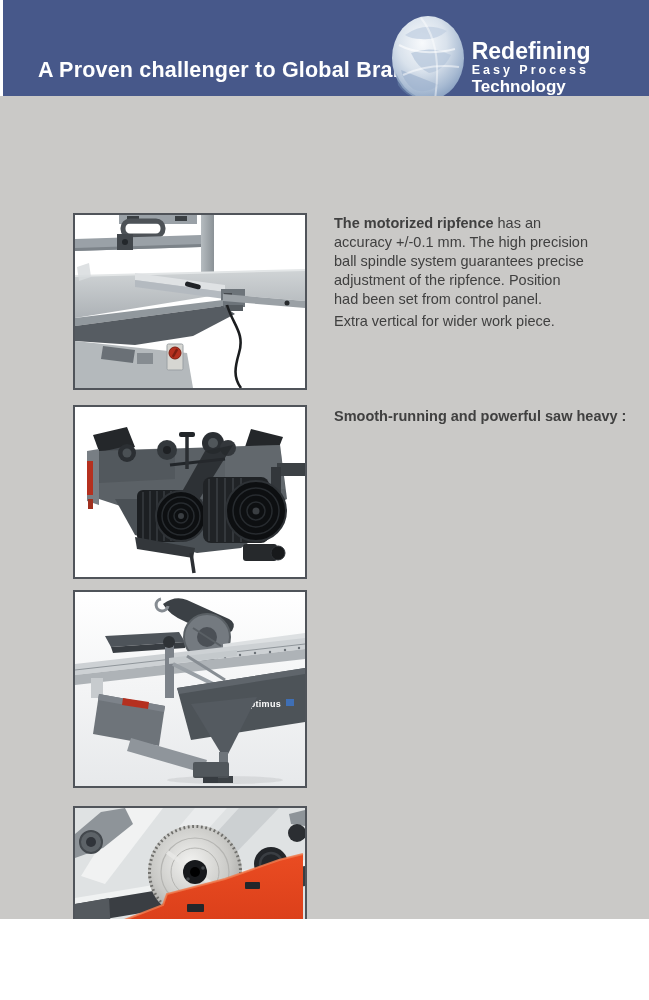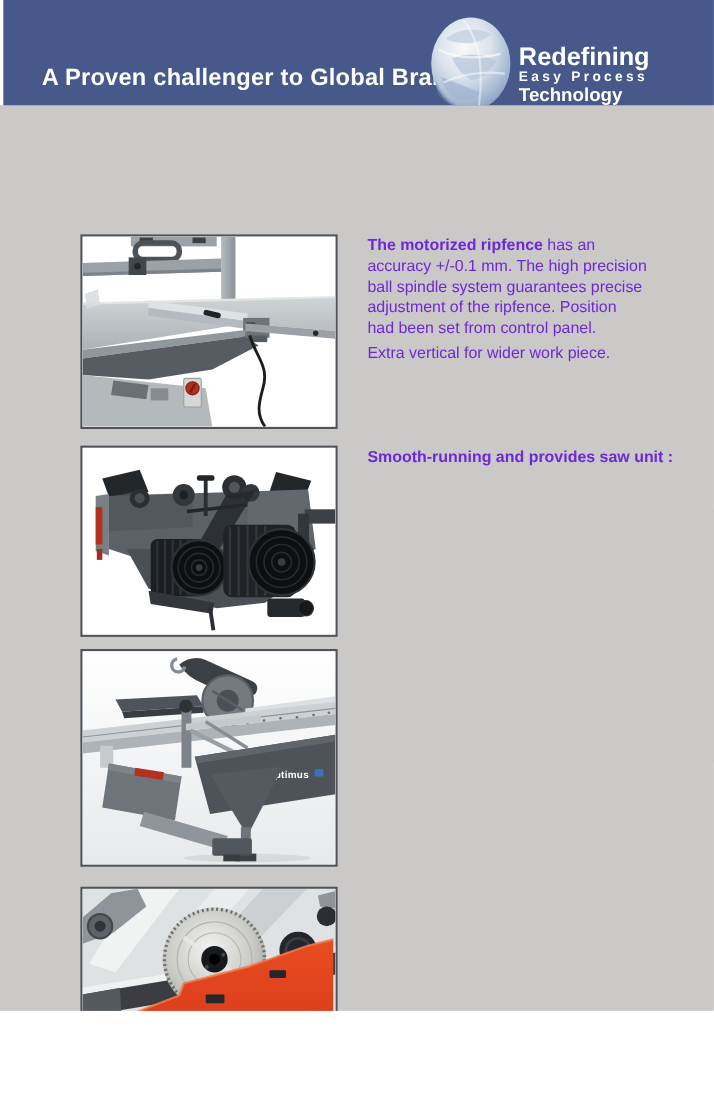--- a/index.html
+++ b/index.html
@@ -22,21 +22,21 @@
   
   .content { position:absolute; left:0; top:96px; width:649px; height:823px; background:#cac9c7; }
 
   .photo-frame { position:absolute; border:2px solid #50545a; background:#ffffff; overflow:hidden; }
   .frame-1 { left:73px; top:117px; width:234px; height:177px; }
   .frame-2 { left:73px; top:309px; width:234px; height:174px; }
   .frame-3 { left:73px; top:494px; width:234px; height:198px; }
   .frame-4 { left:73px; top:710px; width:234px; height:177px; }
   .photo-frame svg { display:block; width:100%; height:100%; }
 
-  .text-block { position:absolute; left:334px; width:300px; color:#6d28d9;
+  .text-block { position:absolute; left:334px; width:300px; color:#404040;
                 font-size:14.5px; line-height:19px; }
   .tb-1 { top:118px; }
   .tb-2 { top:311px; }
   .tb-3 { top:500px; }
   .tb-4 { top:715px; }
   .lines { white-space:pre-line; }
   .para2 { margin-top:3px; }
   .bold-head { font-weight:bold; }
   .tb-2 .body-after-head { margin-top:3px; }
 
@@ -330,21 +330,21 @@
     <div class="text-block tb-1">
       <p><b class="bold-head">The motorized ripfence</b><span class="lines"> has an
 accuracy +/-0.1 mm. The high precision
 ball spindle system guarantees precise
 adjustment of the ripfence. Position
 had been set from control panel.</span></p>
       <p class="lines para2">Extra vertical for wider work piece.</p>
     </div>
 
     <div class="text-block tb-2">
-      <p class="bold-head">Smooth-running and provides saw unit :</p>
+      <p class="bold-head">Smooth-running and powerful saw heavy :</p>
     </div>
 
 
 
   </div>
 
   <div class="footer-white"></div>
 </div>
 
 </body></html>

